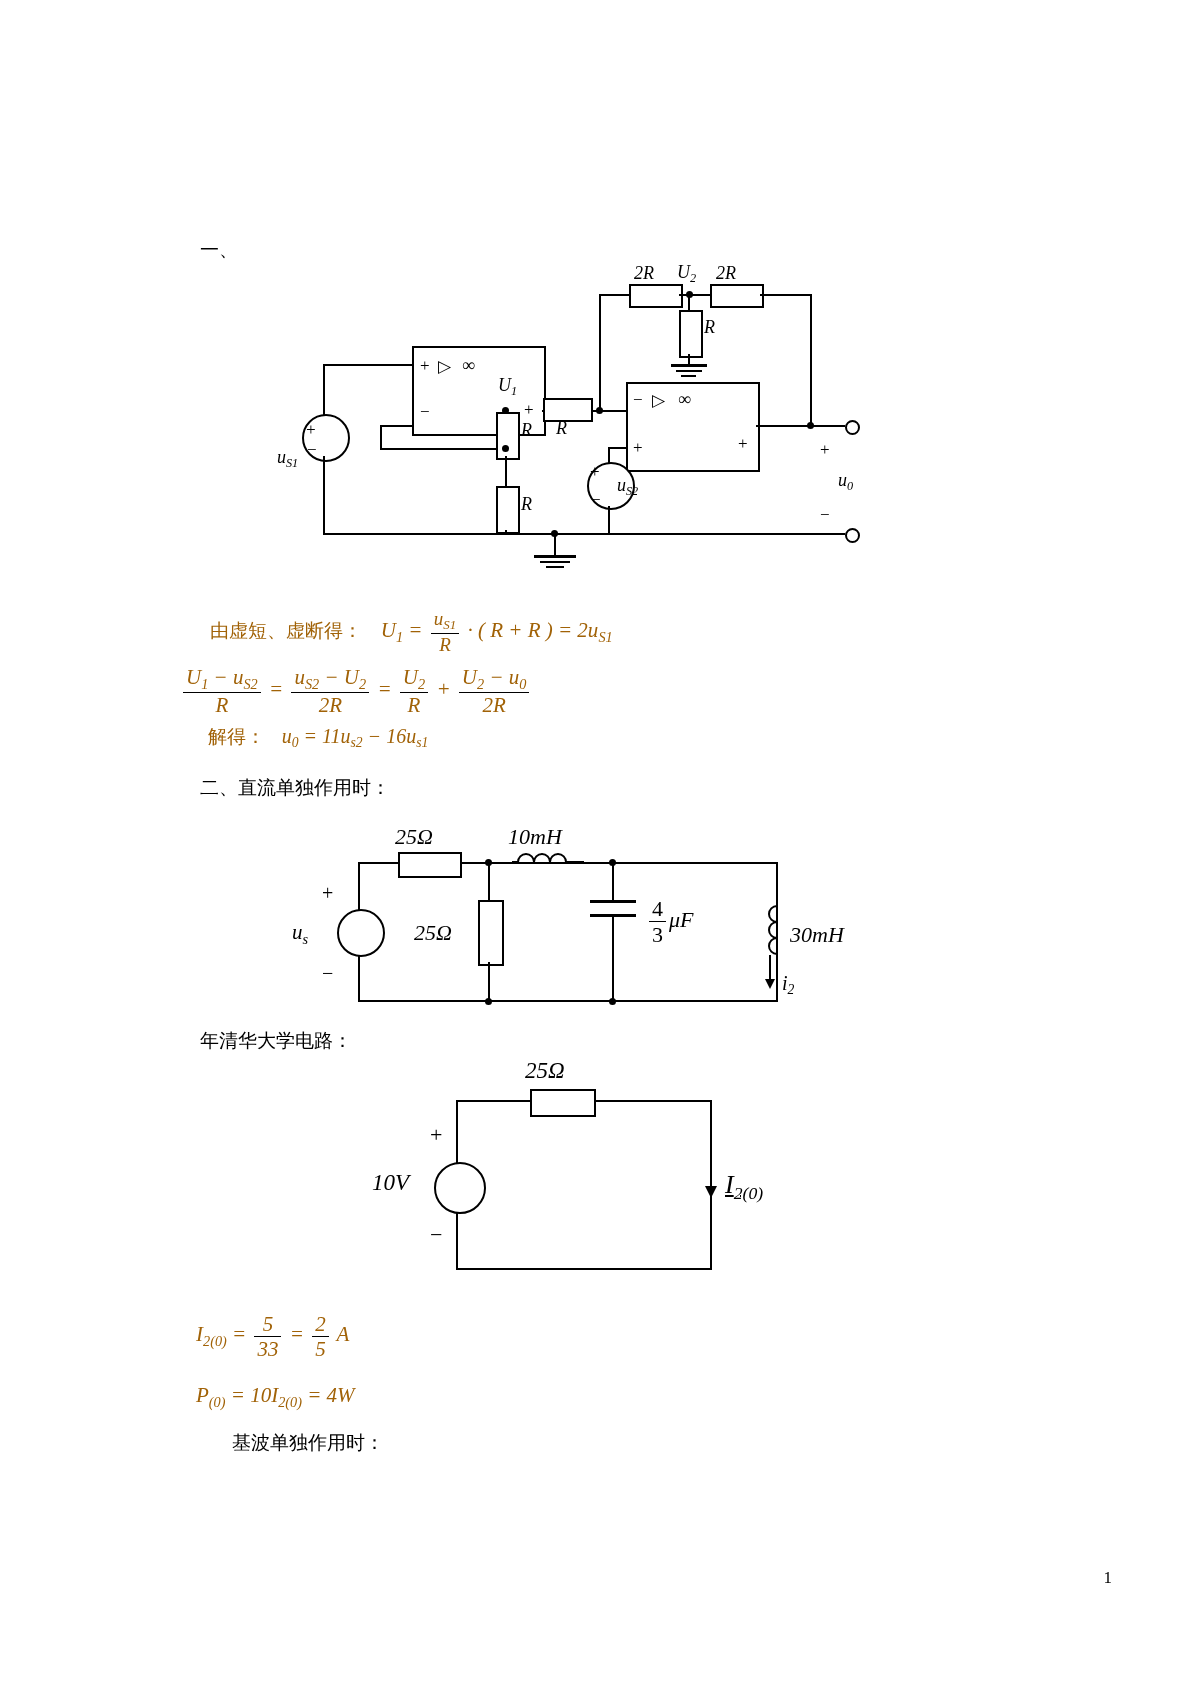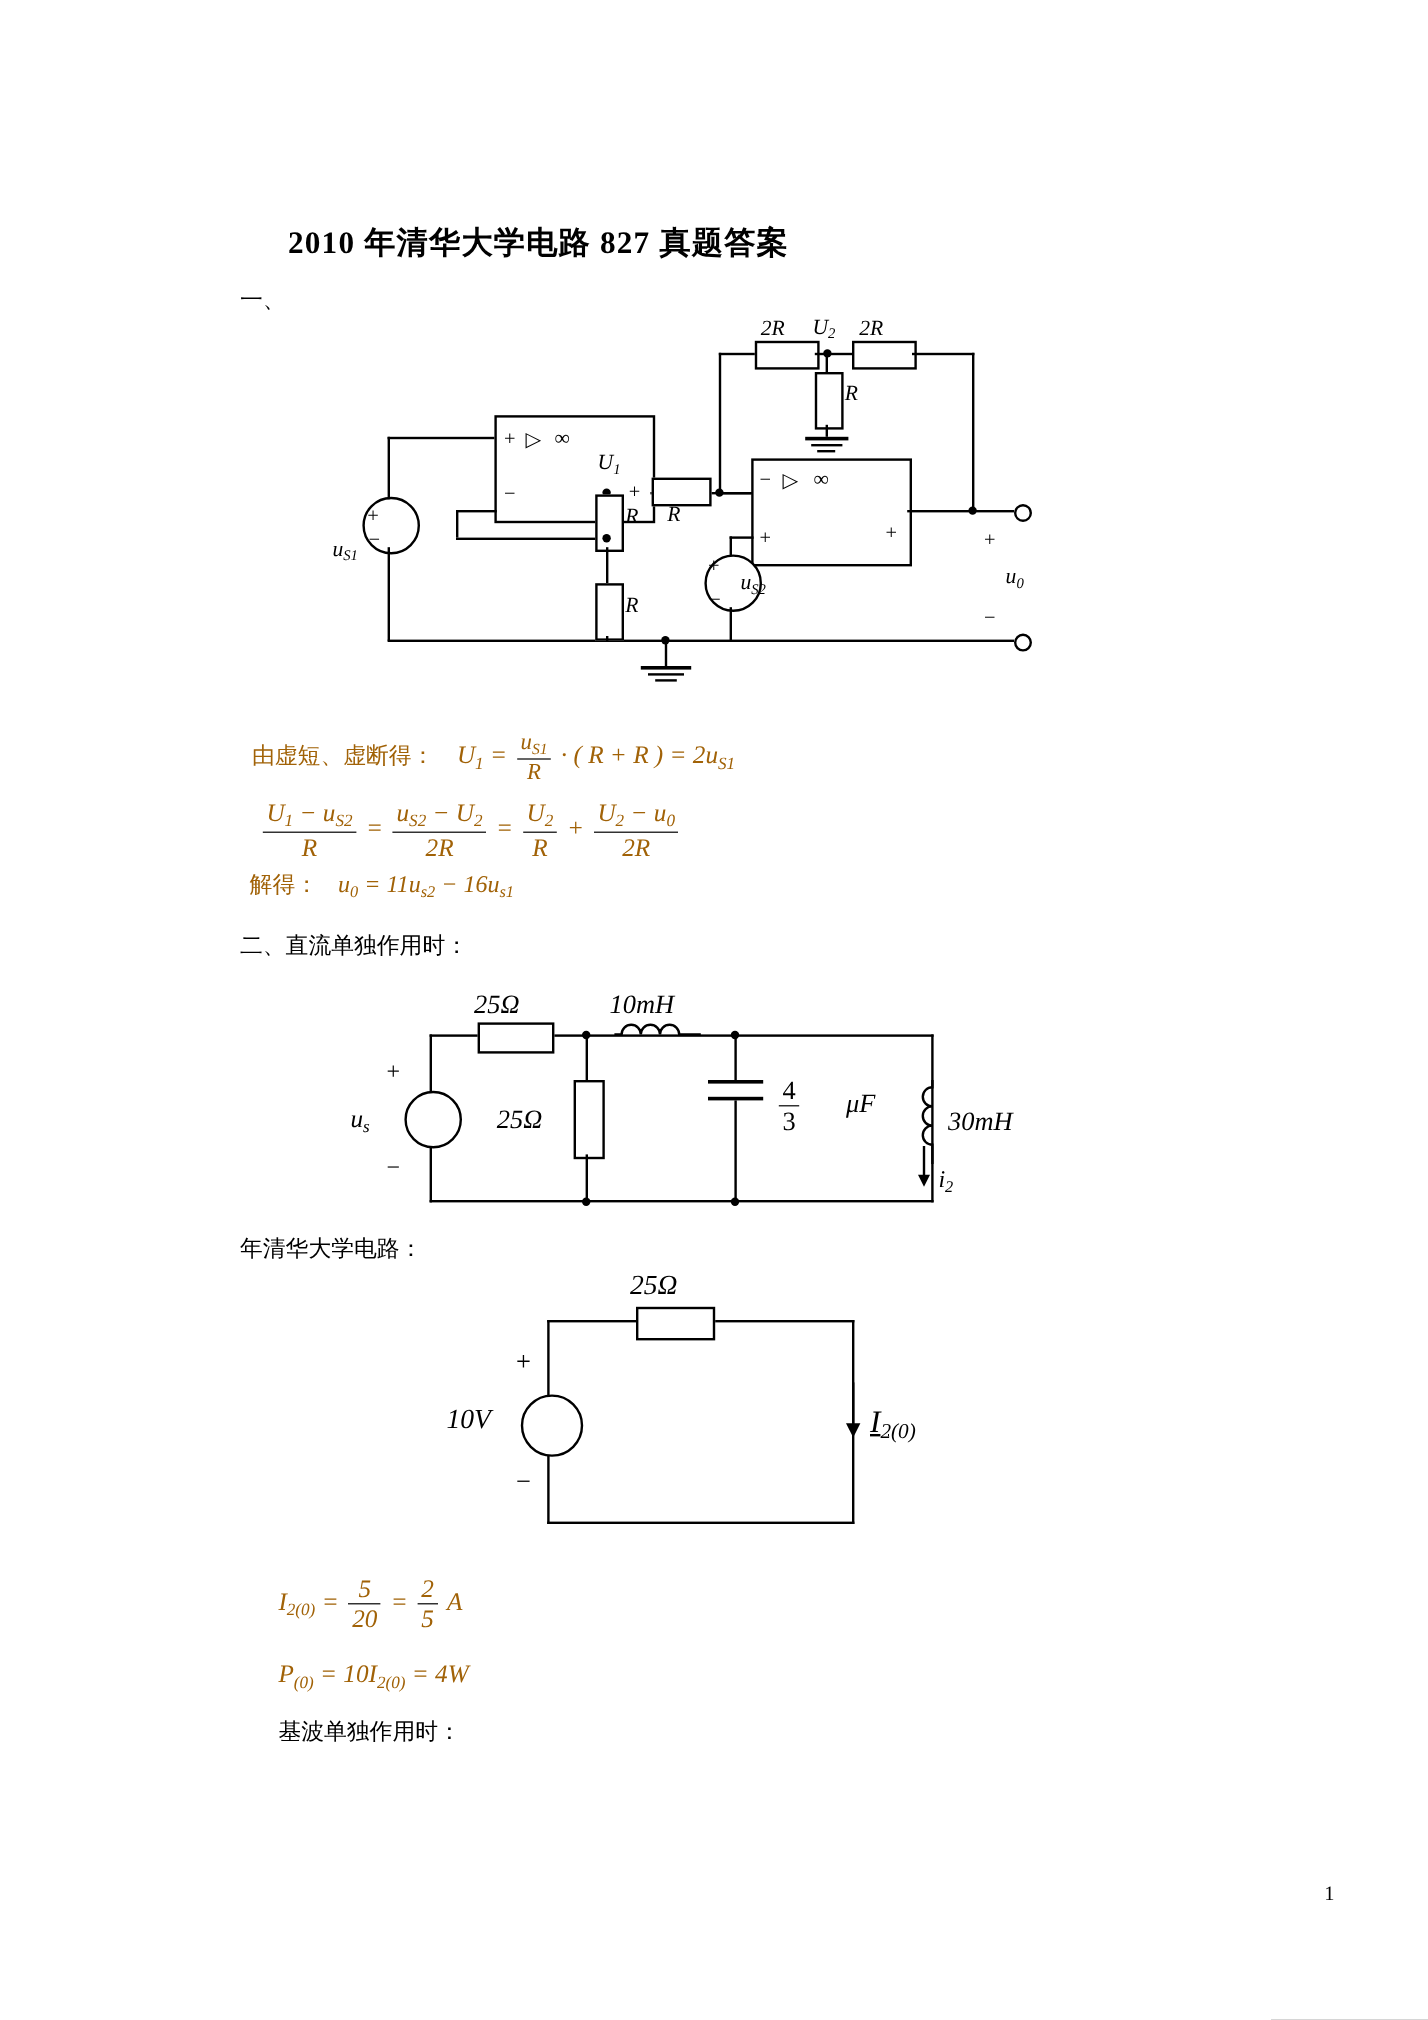--- a/index.html
+++ b/index.html
@@ -17,21 +17,21 @@
     color:#000;
   }
   .sec{
     position:absolute;font-size:19px;color:#000;
   }
   .para{position:absolute;font-size:19px;color:#a16207;}
   .pagenum{
     position:absolute;right:78px;bottom:95px;font-size:17px;color:#000;
   }
   
-  .math{font-family:"Liberation Serif", serif;font-style:italic;margin-left:36px;}
+  .math{font-family:"Liberation Serif", serif;font-style:italic;}
   .frac{display:inline-block;vertical-align:middle;text-align:center;line-height:1.15;margin:0 3px;}
   .frac .num{display:block;border-bottom:1.3px solid #000;padding:0 3px;}
   .frac .den{display:block;padding:0 3px;}
   .sub{font-size:.68em;vertical-align:-0.32em;font-style:italic;}
   
   .wire{position:absolute;background:#000;}
   .h{height:2px;}
   .v{width:2px;}
   .box{position:absolute;border:2px solid #000;background:#fff;}
   .lbl{position:absolute;font-size:18px;color:#000;font-style:italic;white-space:nowrap;}
@@ -40,21 +40,20 @@
   .dot{position:absolute;width:7px;height:7px;border-radius:50%;background:#000;}
   .src{position:absolute;width:44px;height:44px;border:2px solid #000;border-radius:50%;background:#fff;}
   .opamp{position:absolute;border:2px solid #000;background:#fff;}
   svg{position:absolute;overflow:visible;}
 </style>
 </head>
 <body>
 
 <div class="page">
 
-  <div class="title">2010 年清华大学电路 827 真题答案</div>
 
   <div class="sec" style="left:200px;top:237px;">一、</div>
 
   <div>
 
     <div class="src" style="left:302px;top:414px;"></div>
     <div class="lbl" style="left:305px;top:420px;font-size:17px;">+</div>
     <div class="lbl" style="left:306px;top:440px;font-size:17px;">−</div>
     <div class="lbl" style="left:277px;top:447px;">u<span class="sub">S1</span></div>
 
@@ -239,21 +238,21 @@
 
     <svg style="left:702px;top:1152px;width:18px;height:48px;" viewBox="0 0 18 48">
       <line x1="9" y1="0" x2="9" y2="36" stroke="#000" stroke-width="2"></line>
       <polygon points="9,46 3,34 15,34" fill="#000"></polygon>
     </svg>
     <div class="lbl" style="left:725px;top:1170px;font-size:26px;text-decoration:underline;">I<span class="sub">2(0)</span></div>
   </div>
 
   <div class="para math" style="left:196px;top:1312px;font-size:21px;">
     I<span class="sub">2(0)</span> =
-    <span class="frac"><span class="num">5</span><span class="den">20</span></span>
+    <span class="frac"><span class="num">5</span><span class="den">33</span></span>
     =
     <span class="frac"><span class="num">2</span><span class="den">5</span></span>
     A
   </div>
 
   <div class="para math" style="left:196px;top:1383px;font-size:21px;">
     P<span class="sub">(0)</span> = 10I<span class="sub">2(0)</span> = 4W
   </div>
 
   <div class="sec" style="left:200px;top:1430px;margin-left:32px;">基波单独作用时：</div>

